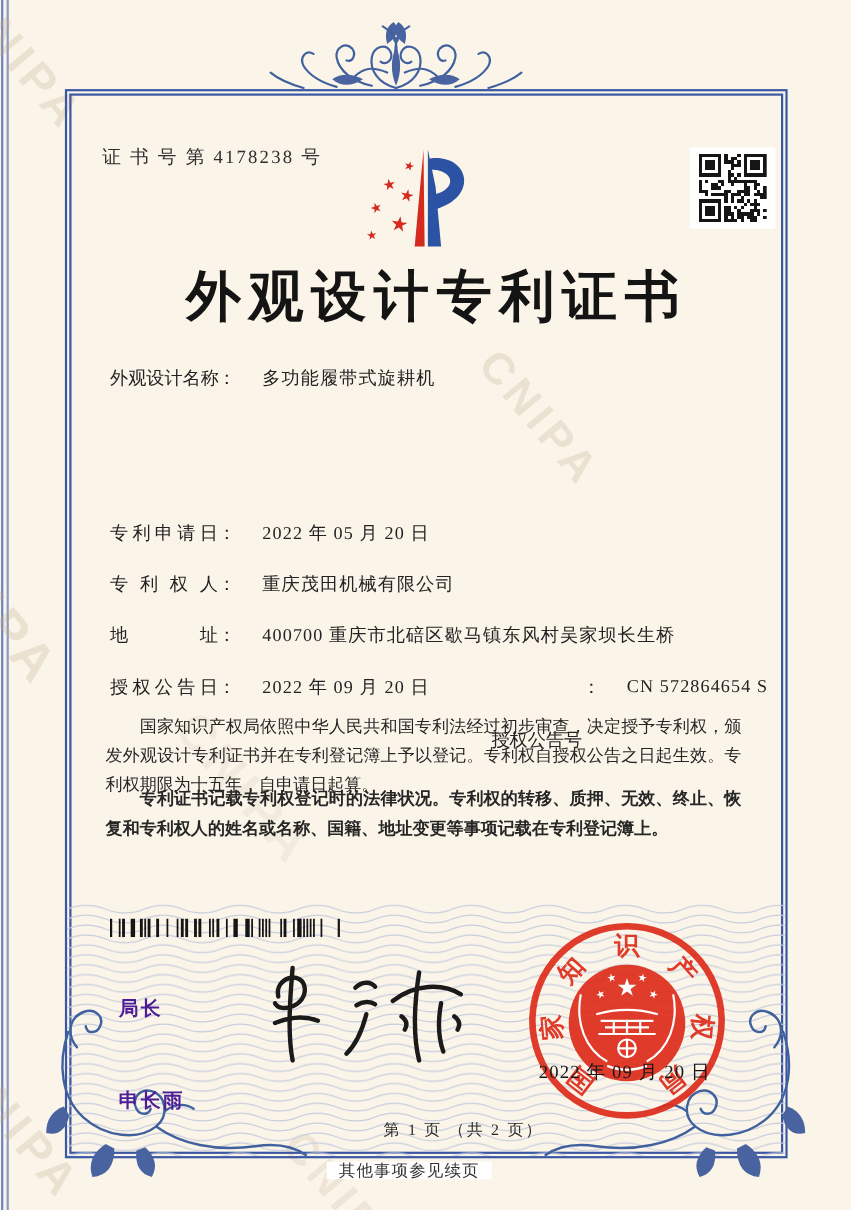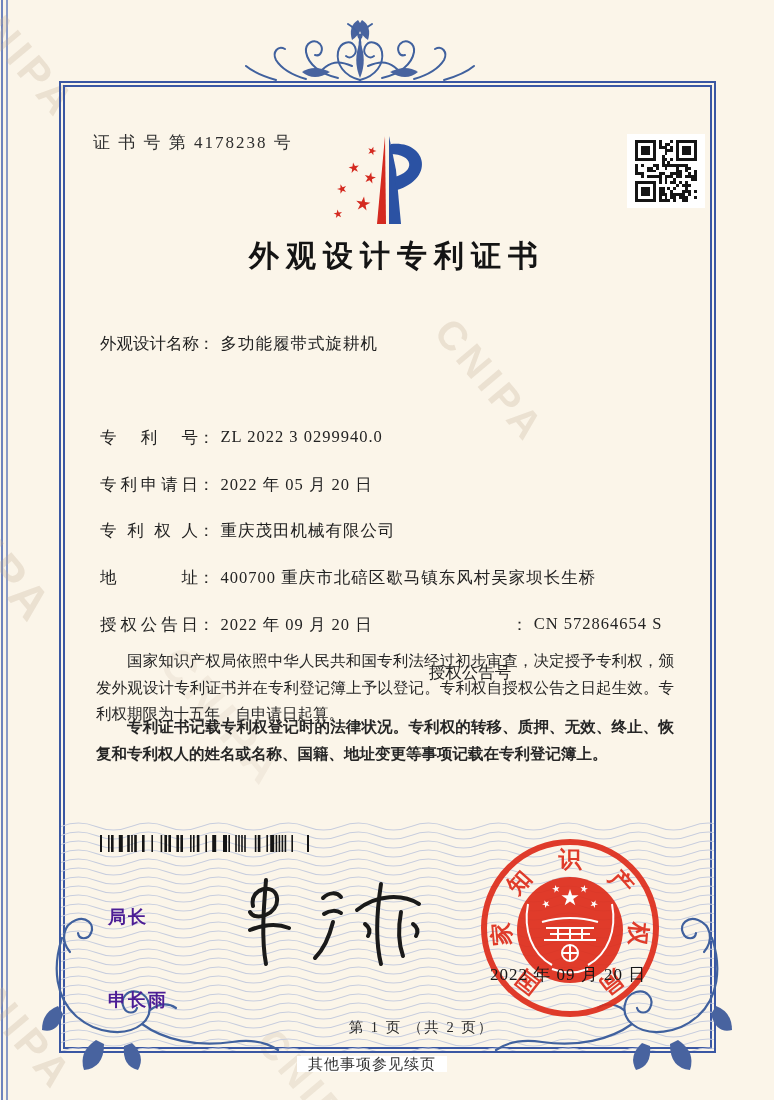--- a/index.html
+++ b/index.html
@@ -10,26 +10,26 @@
   .wm{position:absolute;font-family:"Liberation Sans","DejaVu Sans",sans-serif;font-weight:700;
       color:rgba(193,171,146,0.28);letter-spacing:5px;transform:rotate(50deg);
       transform-origin:left top;white-space:nowrap;user-select:none;}
   
   .edge{position:absolute;top:0;height:1100px;background:#6d83bd;}
   
   .frame{position:absolute;left:59px;top:81px;width:653px;height:968px;border:2px solid #3a57a3;}
   .frame::before{content:'';position:absolute;inset:2px;border:2px solid #3a57a3;}
   .certno{position:absolute;left:93px;top:131px;font-size:17px;letter-spacing:2px;color:#2e2e2e;}
   .title{position:absolute;left:61px;top:236px;width:672px;text-align:center;
-         font-size:30px;font-weight:700;letter-spacing:7px;color:#141414;}
+         font-size:50px;font-weight:700;letter-spacing:7px;color:#141414;}
   
   .frow{position:absolute;left:100px;font-size:16.5px;color:#232323;white-space:nowrap;}
   .flabel{display:inline-block;width:98px;text-align:justify;text-align-last:justify;vertical-align:top;}
   .fcolon{display:inline-block;vertical-align:top;}
-  .fval{display:inline-block;margin-left:6px;vertical-align:top;letter-spacing:1px;}
+  .fval{display:inline-block;margin-left:24px;vertical-align:top;letter-spacing:1px;}
   .glabel{display:inline-block;margin-left:52px;vertical-align:top;margin-top:48px;}
   .para{position:absolute;left:96px;width:578px;font-size:15.5px;line-height:26.5px;
         text-indent:2em;text-align:justify;color:#262626;}
   
   .signer{position:absolute;left:108px;font-family:"Liberation Sans","DejaVu Sans",sans-serif;
           font-size:18px;font-weight:700;color:#4c1d95;letter-spacing:2px;}
   .sealdate{position:absolute;left:478px;top:963px;width:180px;text-align:center;
             font-size:17px;color:#161616;letter-spacing:1px;z-index:7;}
   .pagefoot{position:absolute;left:61px;top:1018px;width:721px;text-align:center;
             font-size:14.5px;color:#2a2a2a;letter-spacing:2px;z-index:6;}
@@ -249,23 +249,20 @@
           <rect x="17" y="20" width="1" height="1"></rect>
         </g>
     </svg>
   </div>
 
   <div class="title z3">外观设计专利证书</div>
 
   <div class="frow z3" style="top:333px;">
     <span class="flabel">外观设计名称</span><span class="fcolon">：</span><span class="fval">多功能履带式旋耕机</span>
   </div>
-  <div class="frow z3" style="top:427px;">
-    <span class="flabel">专利号</span><span class="fcolon">：</span><span class="fval">ZL 2022 3 0299940.0</span>
-  </div>
   <div class="frow z3" style="top:474px;">
     <span class="flabel">专利申请日</span><span class="fcolon">：</span><span class="fval">2022 年 05 月 20 日</span>
   </div>
   <div class="frow z3" style="top:520px;">
     <span class="flabel">专利权人</span><span class="fcolon">：</span><span class="fval">重庆茂田机械有限公司</span>
   </div>
   <div class="frow z3" style="top:567px;">
     <span class="flabel">地址</span><span class="fcolon">：</span><span class="fval">400700 重庆市北碚区歇马镇东风村吴家坝长生桥</span>
   </div>
   <div class="frow z3" style="top:614px;">

